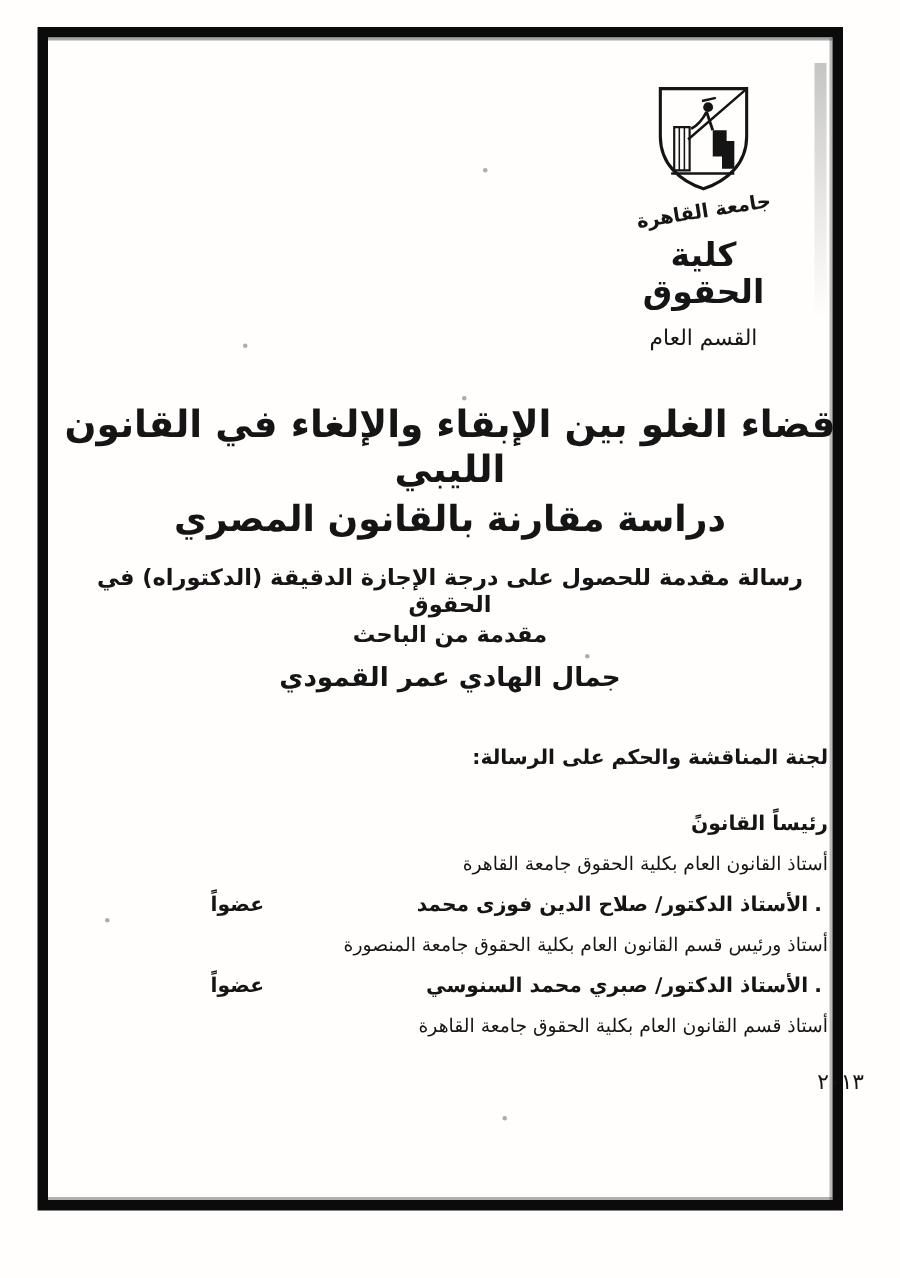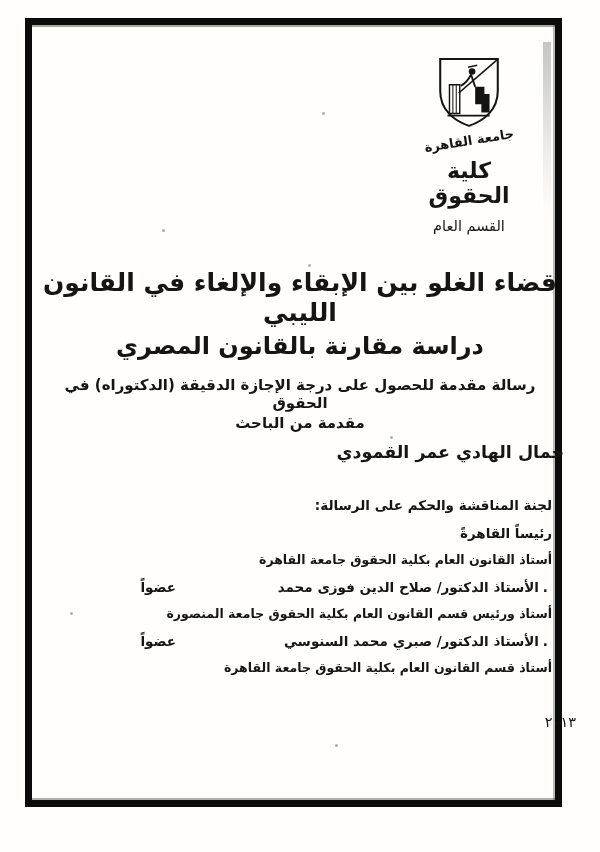--- a/index.html
+++ b/index.html
@@ -49,41 +49,41 @@
   }
   .title-line1{font-size:25px;font-weight:700;line-height:1.2;}
   .title-line2{font-size:24px;font-weight:700;line-height:1.2;margin-top:4px;}
   .subtitle{font-size:15px;font-weight:700;margin-top:15px;}
 
   
   .author-block{
     position:absolute;left:36px;right:36px;top:414px;text-align:center;
   }
   .presented-by{font-size:15px;font-weight:700;}
-  .author-name{font-size:17.5px;font-weight:700;margin-top:10px;text-align:right;}
+  .author-name{font-size:17.5px;font-weight:700;margin-top:10px;}
 
   
   .committee-block{
     position:absolute;top:497px;right:48px;left:84px;direction:rtl;
   }
   .committee-heading{
-    font-size:13.5px;font-weight:700;padding-left:0;margin-bottom:12px;
+    font-size:13.5px;font-weight:700;padding-left:0;margin-bottom:28px;
   }
   .member-row{
     display:flex;justify-content:space-between;align-items:flex-start;
     margin-bottom:11px;
   }
   .member-name{font-size:13.5px;font-weight:700;padding-right:4px;white-space:nowrap;}
   .member-bullet{font-weight:700;margin-left:4px;}
   .member-role{
     font-size:13.5px;font-weight:700;width:92px;flex:none;text-align:right;
     white-space:nowrap;
   }
   .member-affiliation{
-    font-size:12.5px;font-weight:700;margin:0 0 12px 0;padding-right:0;
+    font-size:12.5px;font-weight:400;margin:0 0 12px 0;padding-right:0;
   }
 
   
   .year{
     position:absolute;left:0;right:24px;top:714px;
     font-size:14.5px;font-weight:400;letter-spacing:1px;
   }
 </style>
 </head>
 <body>
@@ -134,21 +134,21 @@
 
   <div class="author-block">
     <div class="presented-by">مقدمة من الباحث</div>
     <div class="author-name">جمال الهادي عمر القمودي</div>
   </div>
 
   <div class="committee-block">
     <div class="committee-heading">لجنة المناقشة والحكم على الرسالة:</div>
 
     <div class="member-row">
-      <span class="member-role">رئيساً القاهرةً</span>
+      <span class="member-role">رئيساً القانونً</span>
     </div>
     <div class="member-affiliation">أستاذ القانون العام بكلية الحقوق جامعة القاهرة</div>
 
     <div class="member-row">
       <span class="member-name"><span class="member-bullet">.</span><span>الأستاذ الدكتور/ صلاح الدين فوزى محمد</span></span>
       <span class="member-role">عضواً</span>
     </div>
     <div class="member-affiliation">أستاذ ورئيس قسم القانون العام بكلية الحقوق جامعة المنصورة</div>
 
     <div class="member-row">

